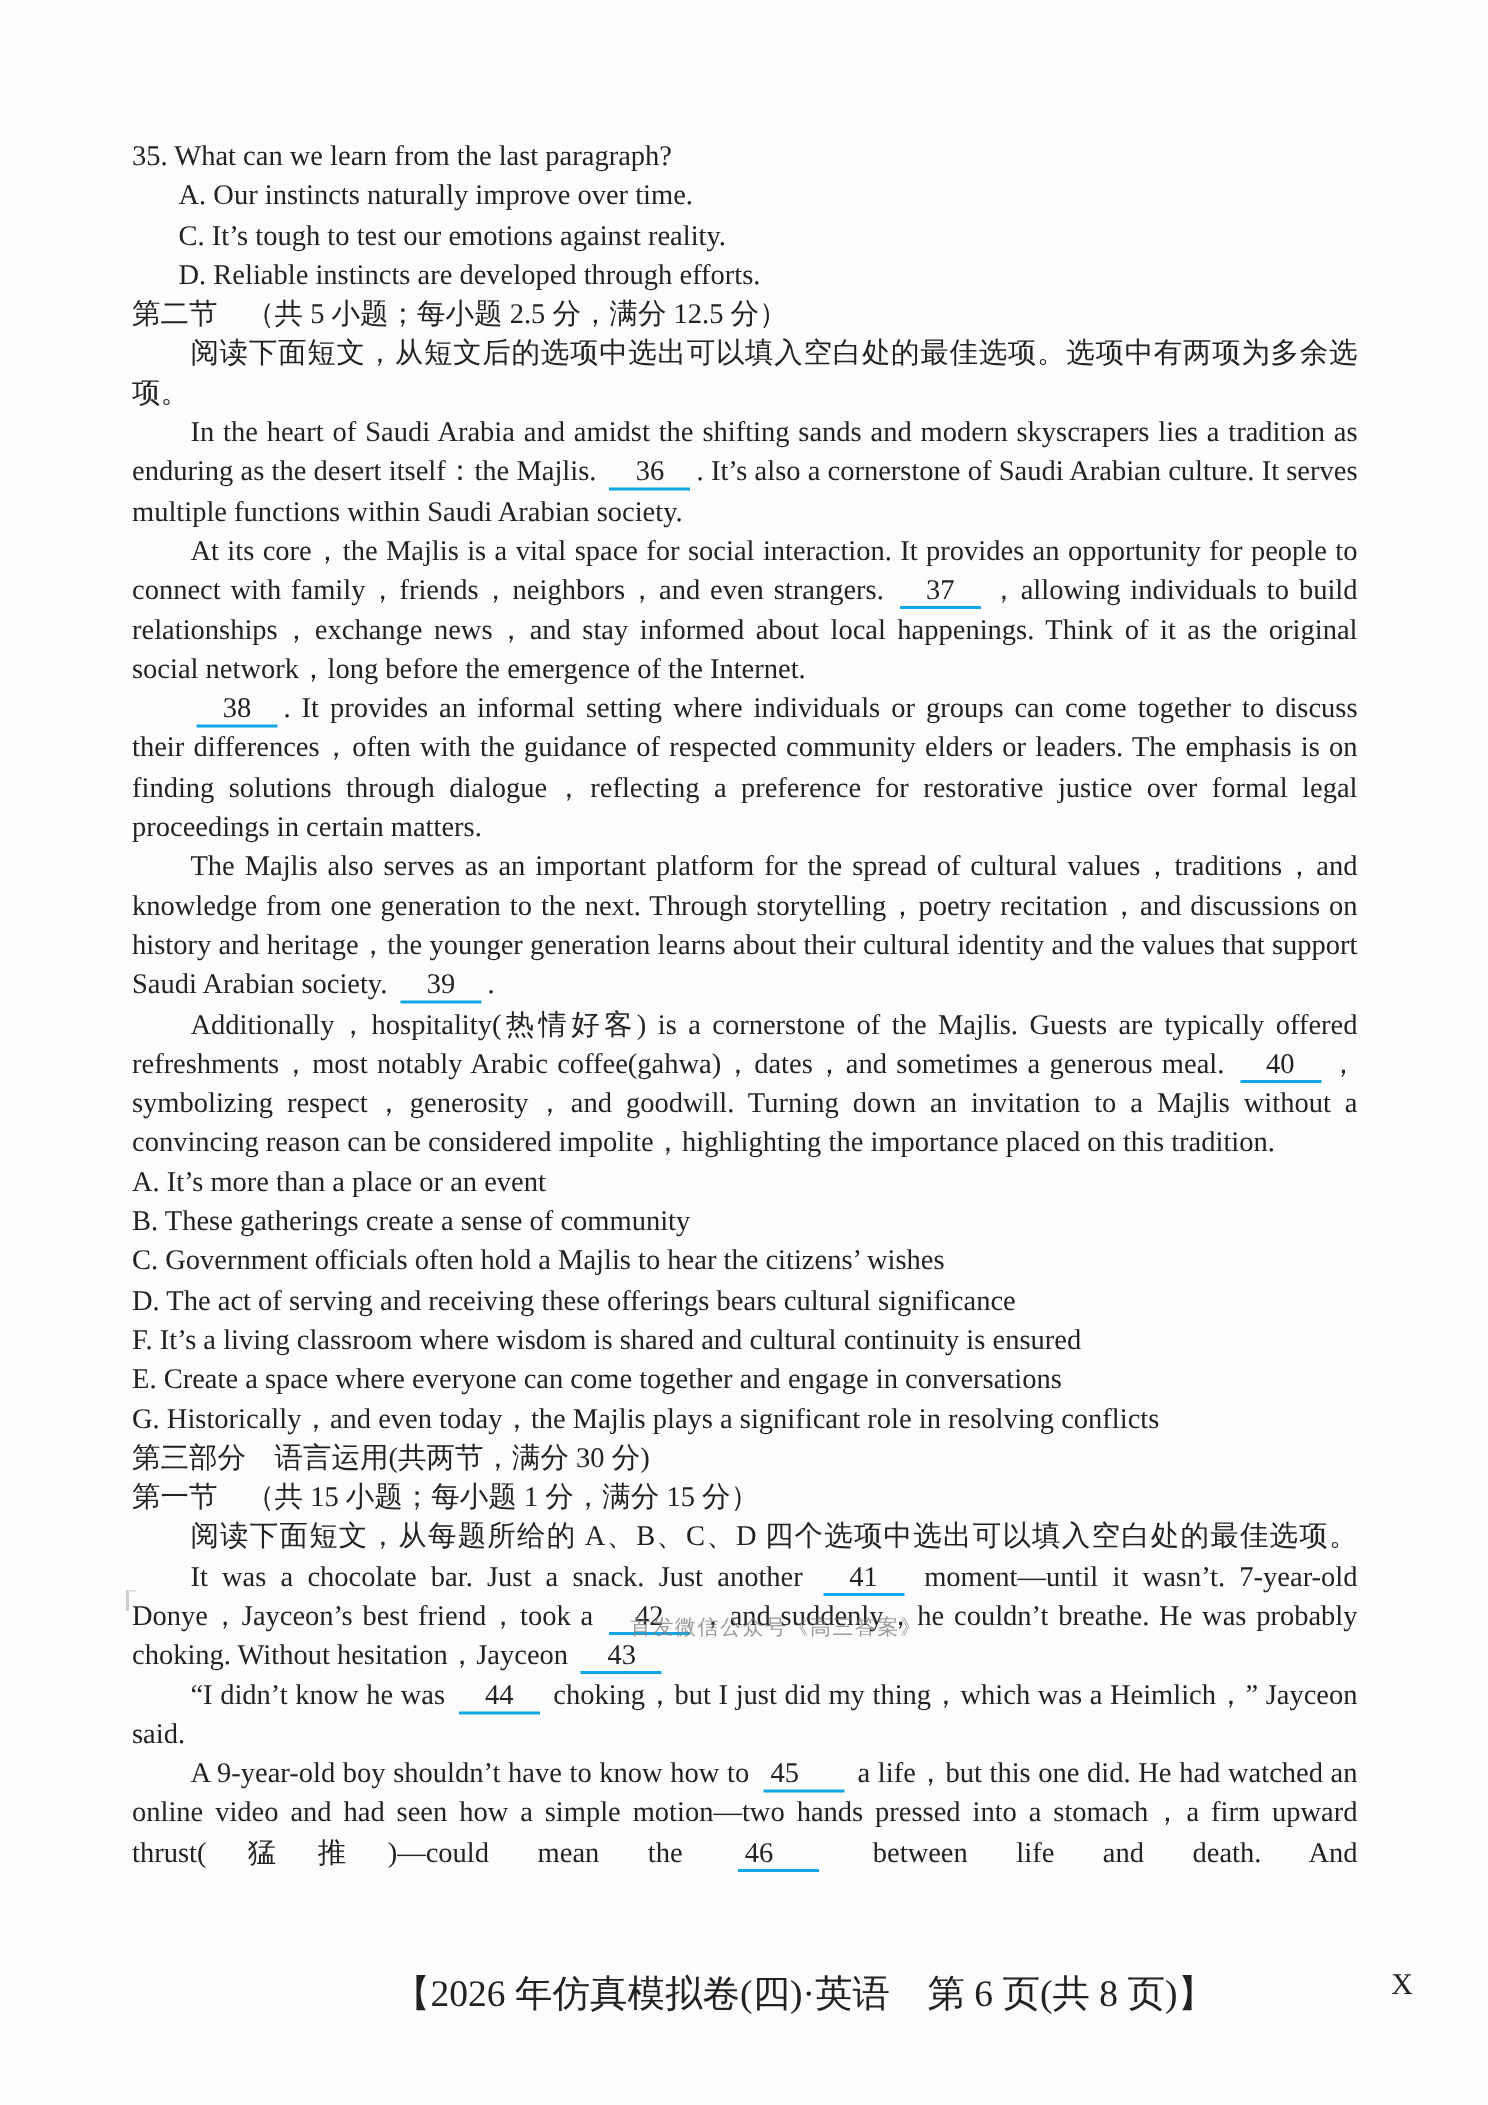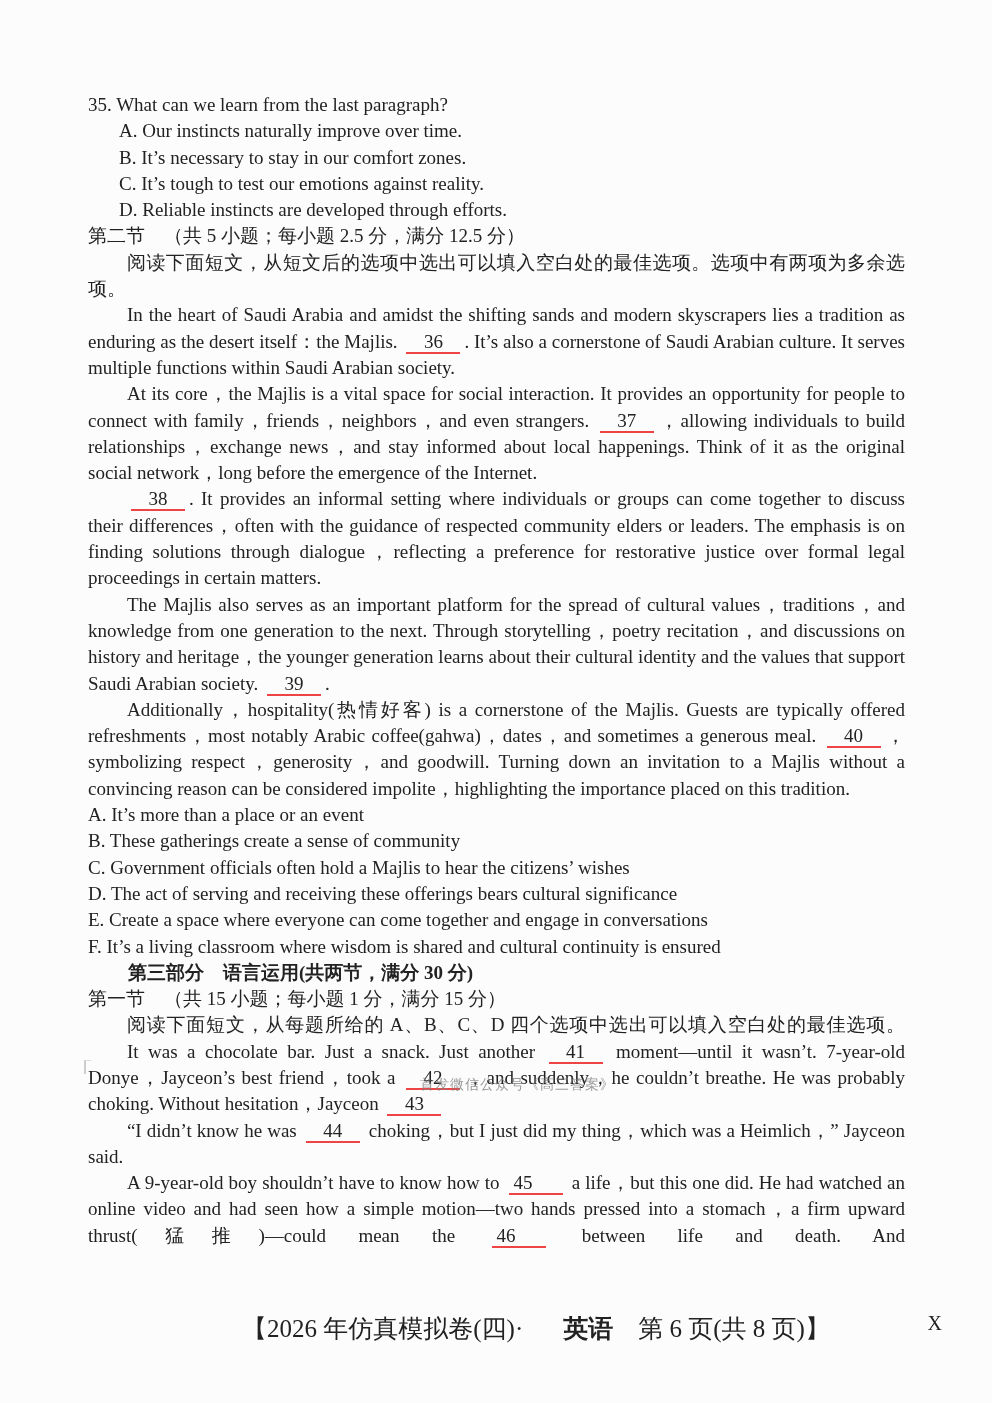--- a/index.html
+++ b/index.html
@@ -18,27 +18,27 @@
   .line {
     font-size:19px;
     line-height:26.3px;
   }
   .q-option { padding-left:31px; }
   .para {
     text-indent:2.05em;
     text-align:justify;
   }
   .just-last { text-align-last:justify; }
-  .bold { font-weight:bold;margin-left:40px; }
+  .bold { font-weight:normal; }
   .blank {
     display:inline-block;
     min-width:54px;
     padding:0 5px;
     margin:0 4px;
-    border-bottom:2px solid #ef4444;
+    border-bottom:2px solid #0ea5e9;
     text-align:center;
     text-indent:0;
     line-height:20px;
   }
   .watermark {
     position:absolute;
     left:420px; top:1076px;
     font-size:14px;
     color:rgba(130,130,130,0.8);
     letter-spacing:1px;
@@ -65,39 +65,39 @@
   }
 </style>
 </head>
 <body>
 
 <div class="page">
 
   <div>
     <div class="line">35. What can we learn from the last paragraph?</div>
     <div class="line q-option">A. Our instincts naturally improve over time.</div>
-    <div class="line q-option">B. It’s necessary to stay in our comfort zones.</div>
     <div class="line q-option">C. It’s tough to test our emotions against reality.</div>
     <div class="line q-option">D. Reliable instincts are developed through efforts.</div>
   </div>
 
   <div>
     <div class="line">第二节　（共 5 小题；每小题 2.5 分，满分 12.5 分）</div>
     <div class="line para">阅读下面短文，从短文后的选项中选出可以填入空白处的最佳选项。选项中有两项为多余选项。</div>
     <div class="line para">In the heart of Saudi Arabia and amidst the shifting sands and modern skyscrapers lies a tradition as enduring as the desert itself：the Majlis. <span class="blank">36</span>. It’s also a cornerstone of Saudi Arabian culture. It serves multiple functions within Saudi Arabian society.</div>
     <div class="line para">At its core，the Majlis is a vital space for social interaction. It provides an opportunity for people to connect with family，friends，neighbors，and even strangers. <span class="blank">37</span>，allowing individuals to build relationships，exchange news，and stay informed about local happenings. Think of it as the original social network，long before the emergence of the Internet.</div>
     <div class="line para"><span class="blank">38</span>. It provides an informal setting where individuals or groups can come together to discuss their differences，often with the guidance of respected community elders or leaders. The emphasis is on finding solutions through dialogue，reflecting a preference for restorative justice over formal legal proceedings in certain matters.</div>
     <div class="line para">The Majlis also serves as an important platform for the spread of cultural values，traditions，and knowledge from one generation to the next. Through storytelling，poetry recitation，and discussions on history and heritage，the younger generation learns about their cultural identity and the values that support Saudi Arabian society. <span class="blank">39</span>.</div>
     <div class="line para">Additionally，hospitality(热情好客) is a cornerstone of the Majlis. Guests are typically offered refreshments，most notably Arabic coffee(gahwa)，dates，and sometimes a generous meal. <span class="blank">40</span>，symbolizing respect，generosity，and goodwill. Turning down an invitation to a Majlis without a convincing reason can be considered impolite，highlighting the importance placed on this tradition.</div>
     <div class="line">A. It’s more than a place or an event</div>
     <div class="line">B. These gatherings create a sense of community</div>
     <div class="line">C. Government officials often hold a Majlis to hear the citizens’ wishes</div>
     <div class="line">D. The act of serving and receiving these offerings bears cultural significance</div>
+    <div class="line">F. It’s a living classroom where wisdom is shared and cultural continuity is ensured</div>
     <div class="line">E. Create a space where everyone can come together and engage in conversations</div>
-    <div class="line">F. It’s a living classroom where wisdom is shared and cultural continuity is ensured</div>
+    <div class="line">G. Historically，and even today，the Majlis plays a significant role in resolving conflicts</div>
   </div>
 
   <div>
     <div class="line bold">第三部分　语言运用(共两节，满分 30 分)</div>
     <div class="line">第一节　（共 15 小题；每小题 1 分，满分 15 分）</div>
     <div class="line para just-last">阅读下面短文，从每题所给的 A、B、C、D 四个选项中选出可以填入空白处的最佳选项。</div>
     <div class="line para">It was a chocolate bar. Just a snack. Just another <span class="blank">41</span> moment—until it wasn’t. 7-year-old Donye，Jayceon’s best friend，took a <span class="blank">42</span>，and suddenly，he couldn’t breathe. He was probably choking. Without hesitation，Jayceon <span class="blank">43</span></div>
     <div class="line para">“I didn’t know he was <span class="blank">44</span> choking，but I just did my thing，which was a Heimlich，” Jayceon said.</div>
     <div class="line para just-last">A 9-year-old boy shouldn’t have to know how to <span class="blank">45</span> a life，but this one did. He had watched an online video and had seen how a simple motion—two hands pressed into a stomach，a firm upward thrust(猛推)—could mean the <span class="blank">46</span> between life and death. And</div>
   </div>

